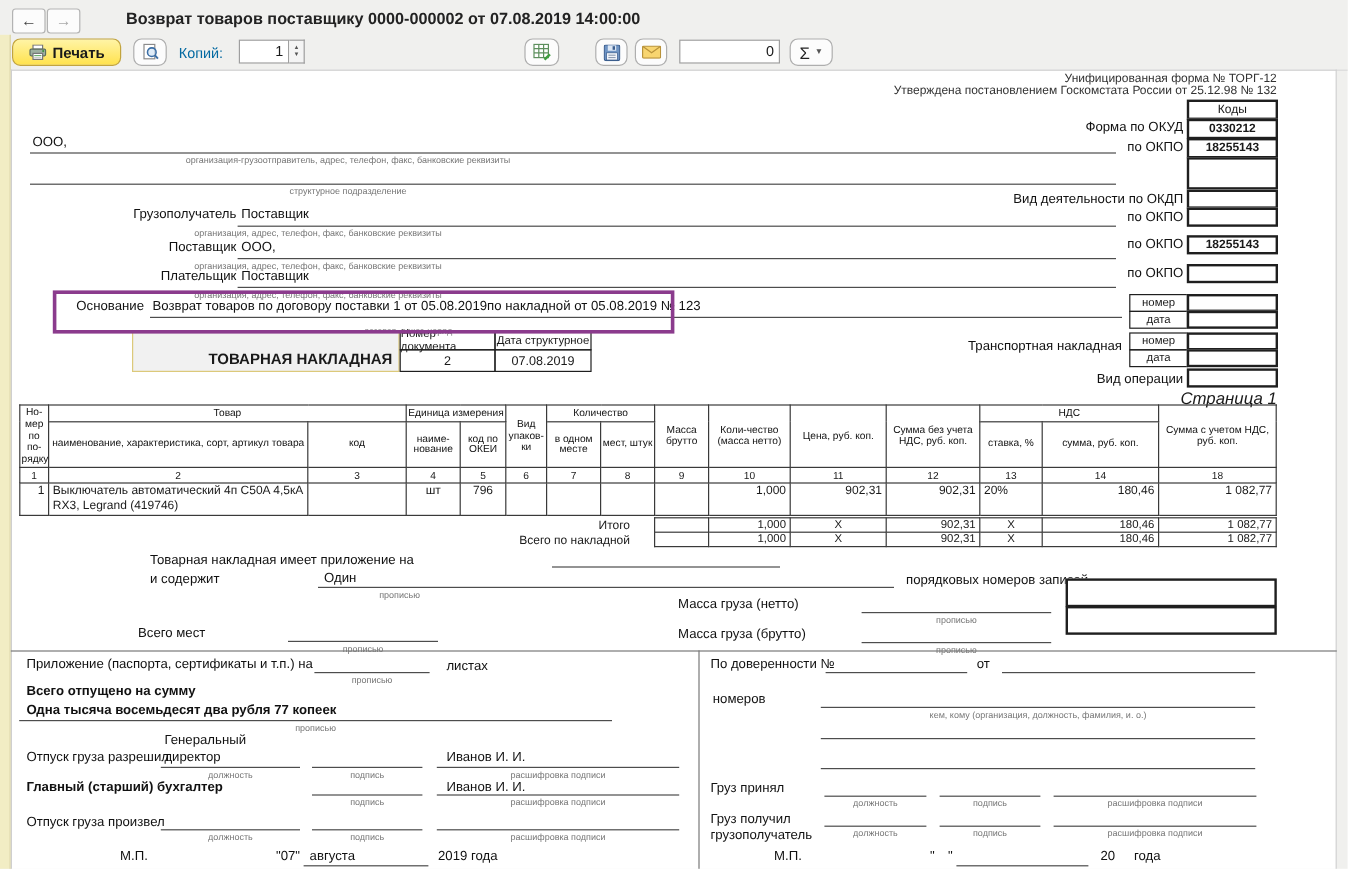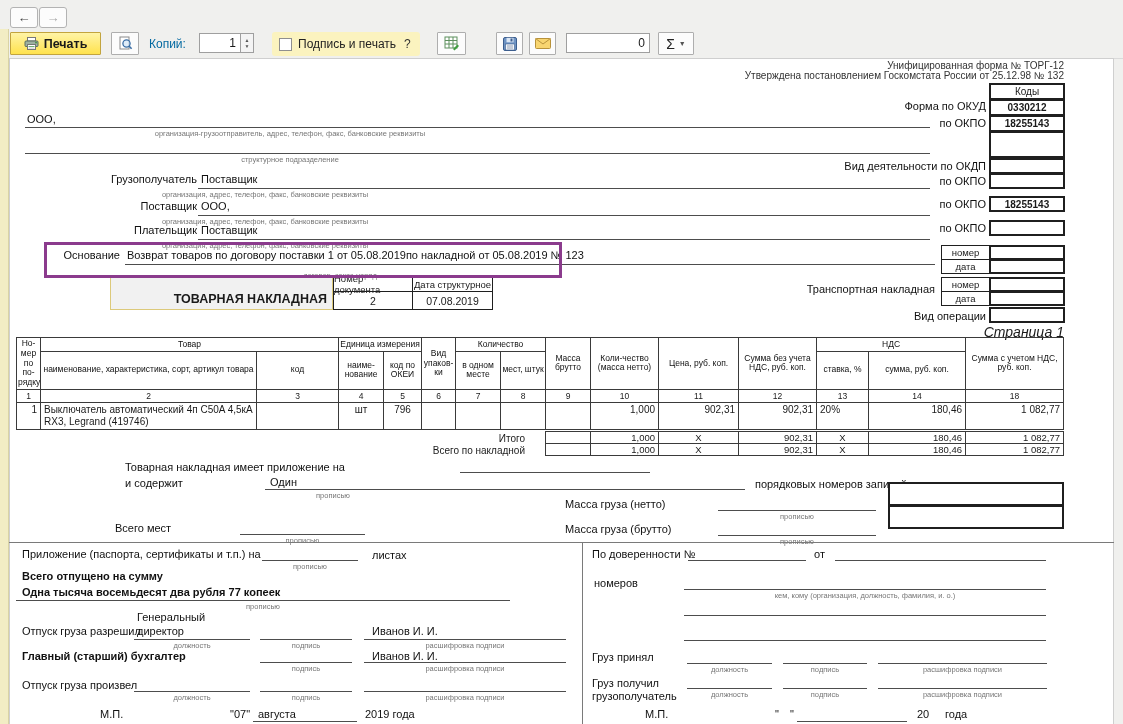--- a/index.html
+++ b/index.html
@@ -9,21 +9,21 @@
   }
   .abs{position:absolute}
   
   .titlebar{left:0;top:0;width:1123px;height:29px;background:#f0f0ee}
   .navbtn{width:26px;height:19px;top:7px;border:1px solid #b3b3b3;border-radius:3px;
     background:#fcfcfc;display:flex;align-items:center;justify-content:center;
     font-size:13px;line-height:1;color:#444}
   .navbtn.dis{color:#a9a9a9}
   .wintitle{left:105px;top:8px;font-size:13.5px;font-weight:bold;color:#222;white-space:nowrap}
   .toolbar{left:0;top:29px;width:1123px;height:29px;background:#f0f0ee;border-bottom:1px solid #dadada}
-  .tbtn{position:absolute;top:3px;height:23px;border:1px solid #aeaeae;border-radius:1px;
+  .tbtn{position:absolute;top:3px;height:23px;border:1px solid #aeaeae;border-radius:7px;
     background:#fcfcfc;display:flex;align-items:center;justify-content:center;box-sizing:border-box}
   .printbtn{left:10px;width:91px;background:linear-gradient(#fff4a6,#ffe24d);
     border:1px solid #c2a43e;font-weight:bold;font-size:12.5px;gap:5px;color:#1a1a1a}
   .tlabel{position:absolute;top:8px;font-size:12px;color:#0369a1;white-space:nowrap}
   .tinput{position:absolute;top:4px;height:20px;border:1px solid #9f9f9f;background:#fff;
     box-sizing:border-box;font-size:12px;display:flex;align-items:center;justify-content:flex-end;padding-right:4px}
   .spinners{position:absolute;left:241px;top:4px;width:13px;height:20px;border:1px solid #9f9f9f;border-left:none;
     background:#f4f4f4;display:flex;flex-direction:column;align-items:center;justify-content:center;font-size:5px;color:#555;box-sizing:border-box}
   .chkarea{position:absolute;left:272px;top:3px;width:148px;height:24px;background:#fbf3bf;border-radius:3px;
     display:flex;align-items:center;gap:6px;padding-left:7px;box-sizing:border-box}
@@ -67,20 +67,21 @@
 </head>
 <body>
 
 <div class="abs titlebar">
   <div class="abs navbtn" style="left:10px">
     <span>←</span>
   </div>
   <div class="abs navbtn dis" style="left:39px">
     <span>→</span>
   </div>
+  <div class="abs wintitle">Возврат товаров поставщику 0000-000002 от 07.08.2019 14:00:00</div>
 </div>
 
 <div class="abs toolbar">
   <div class="tbtn printbtn">
     <span>
       <svg width="15" height="13" viewBox="0 0 15 13">
           <rect x="3.5" y="0.5" width="8" height="3.5" fill="#ffffff" stroke="#777"></rect>
           <rect x="1" y="4" width="13" height="5.5" rx="1" fill="#9db0a0" stroke="#5c6e5e"></rect>
           <circle cx="12" cy="5.6" r="0.9" fill="#3f8f3f"></circle>
           <rect x="3.5" y="7.5" width="8" height="5" fill="#ffffff" stroke="#777"></rect>
@@ -97,25 +98,20 @@
           <circle cx="8.5" cy="7.5" r="3.6" fill="rgba(210,228,245,.7)" stroke="#3b6ea5" stroke-width="1.3"></circle>
           <line x1="11" y1="10" x2="13.6" y2="12.8" stroke="#3b6ea5" stroke-width="1.6"></line>
         </svg>
     </span>
   </div>
   <div class="tlabel" style="left:149px">Копий:</div>
   <div class="tinput" style="left:199px;width:42px">1</div>
   <div class="spinners">
     <span>▲</span>
     <span>▼</span>
-  </div>
-  <div class="chkarea">
-    <span class="chkbox"></span>
-    <span class="chktext">Подпись и печать</span>
-    <span class="qmark">?</span>
   </div>
   <div class="tbtn" style="left:437px;width:29px">
     <span>
       <svg width="16" height="15" viewBox="0 0 16 15">
           <rect x="1" y="1" width="12" height="11" fill="#fff" stroke="#5d8f5d"></rect>
           <line x1="1" y1="4.5" x2="13" y2="4.5" stroke="#5d8f5d"></line>
           <line x1="1" y1="8" x2="13" y2="8" stroke="#5d8f5d"></line>
           <line x1="5" y1="1" x2="5" y2="12" stroke="#5d8f5d"></line>
           <line x1="9" y1="1" x2="9" y2="12" stroke="#5d8f5d"></line>
           <polygon points="9,13 13.5,8.5 15,10 10.5,14.5" fill="#3f9e3f"></polygon>

